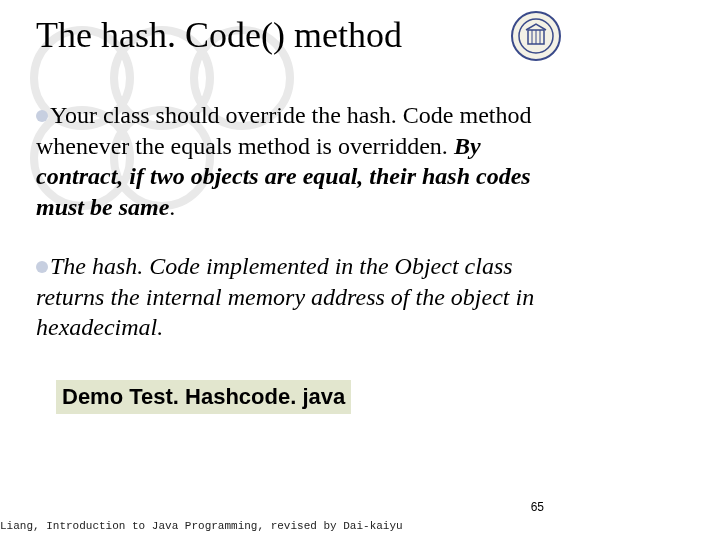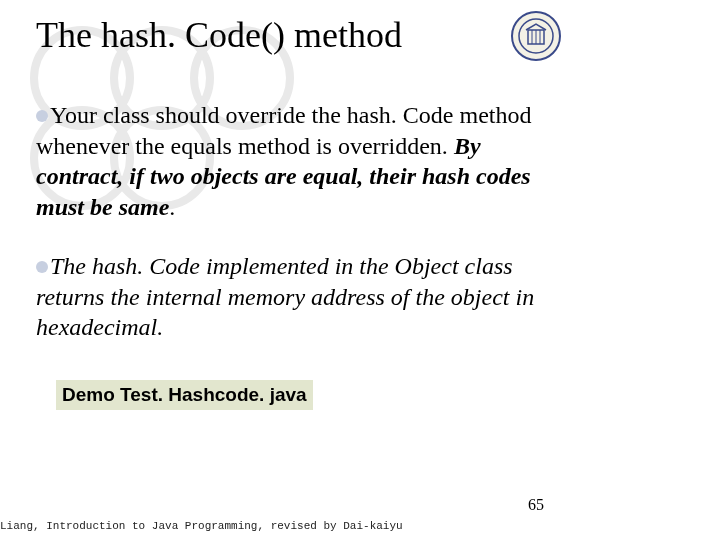--- a/index.html
+++ b/index.html
@@ -71,39 +71,39 @@
   }
   .italic { font-style: italic; }
   .bolditalic { font-style: italic; font-weight: bold; }
   .demo {
     position: absolute;
     left: 56px;
     top: 380px;
     background: #e2e6ce;
     padding: 4px 6px;
     font-family: Tahoma, Arial, sans-serif;
-    font-size: 19px;
+    font-size: 22px;
     font-weight: bold;
   }
   .footer {
     position: absolute;
     bottom: 8px;
     left: 0;
     right: 0;
     text-align: left;
     font-family: Liberation Mono, monospace;
     font-size: 11px;
     color: #222;
   }
   .pagenum {
     position: absolute;
     right: 36px;
     bottom: 26px;
-    font-family: Liberation Serif, serif;
-    font-size: 16px;
+    font-family: Liberation Sans, sans-serif;
+    font-size: 12px;
     color: #000;
   }
 </style>
 </head>
 <body>
 
 <div class="slide">
 
   <svg class="rings" viewBox="0 0 280 280">
     <circle cx="60" cy="60" r="48"></circle>

